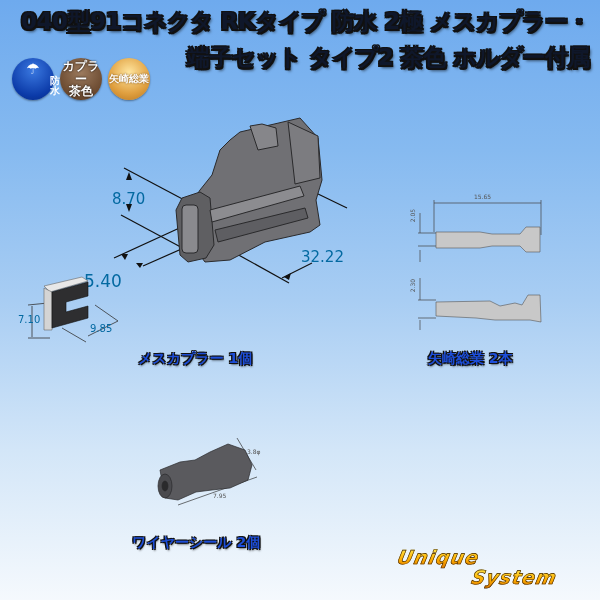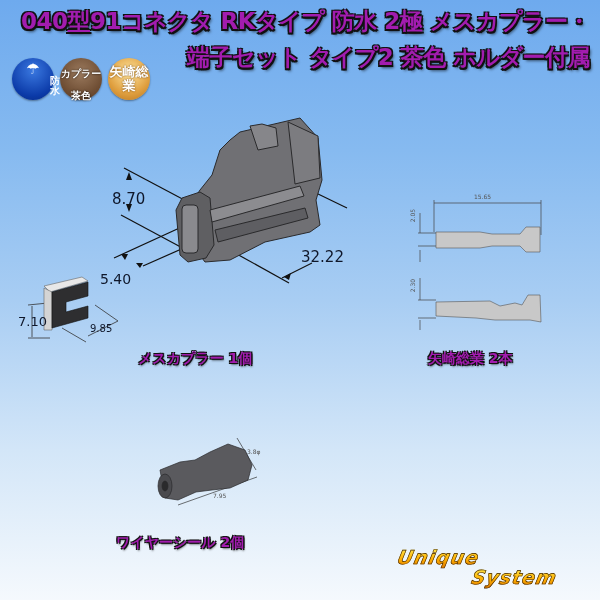--- a/index.html
+++ b/index.html
@@ -1,32 +1,32 @@
 <!DOCTYPE html>
 <html><head>
 <meta charset="utf-8">
 <style>
   html,body{margin:0;padding:0;}
   body{width:600px;height:600px;overflow:hidden;position:relative;
     background:linear-gradient(to bottom,#6eaaee 0%,#86baf0 25%,#a8cdf3 50%,#d3e6f8 75%,#f5f9fd 100%);
     font-family:"DejaVu Sans",sans-serif;}
-  .title{position:absolute;right:10px;color:#a21caf;font-weight:bold;font-size:23px;letter-spacing:-0.5px;white-space:nowrap;
+  .title{position:absolute;right:10px;color:#0f172a;font-weight:bold;font-size:23px;letter-spacing:-0.5px;white-space:nowrap;
     text-shadow:-1.5px -1.5px 0 #111,1.5px -1.5px 0 #111,-1.5px 1.5px 0 #111,1.5px 1.5px 0 #111,0 2px 0 #111,2px 3px 3px rgba(0,0,0,.6);}
   .t1{top:6px;} .t2{top:42px;}
   .badge{position:absolute;width:42px;height:42px;border-radius:50%;display:flex;flex-direction:column;align-items:center;justify-content:center;
     color:#fff;font-weight:bold;text-align:center;line-height:1.05;box-shadow:0 1px 2px rgba(0,0,0,.4);}
   .b-water{left:12px;top:58px;background:radial-gradient(circle at 50% 30%,#3a78e0,#0b3aa8 70%,#072a80);}
   .b-color{left:60px;top:58px;background:radial-gradient(circle at 50% 35%,#9b7a5e,#6b4a30 70%,#4d321e);}
   .b-maker{left:108px;top:58px;background:radial-gradient(circle at 50% 35%,#ffe6a0,#e0a040 60%,#b8741c);}
   .b-water .umb{font-size:15px;line-height:14px;}
   .b-water .lbl{font-size:10px;margin-left:44px;}
-  .b-color span{font-size:10px;text-shadow:0 0 2px #000;margin-top:12px;}
-  .b-maker span{font-size:13px;text-shadow:0 0 2px #6a3a00;text-align:center;}
-  .dim{position:absolute;font-family:"DejaVu Sans",sans-serif;color:#0f172a;}
-  .caption{position:absolute;color:#a21caf;font-weight:bold;font-size:14px;white-space:nowrap;
+  .b-color span{font-size:12px;text-shadow:0 0 2px #000;}
+  .b-maker span{font-size:10px;text-shadow:0 0 2px #6a3a00;text-align:center;}
+  .dim{position:absolute;font-family:"DejaVu Sans",sans-serif;color:#0369a1;}
+  .caption{position:absolute;color:#1d4ed8;font-weight:bold;font-size:14px;white-space:nowrap;
     text-shadow:-1.2px -1.2px 0 #111,1.2px -1.2px 0 #111,-1.2px 1.2px 0 #111,1.2px 1.2px 0 #111,1px 2px 2px rgba(0,0,0,.5);text-align:right;}
   svg{position:absolute;overflow:visible;}
   .logo{position:absolute;font-family:"DejaVu Sans",sans-serif;font-style:italic;font-weight:bold;
     background:linear-gradient(to bottom,#fff25a,#ffb000 60%,#e07a00);-webkit-background-clip:text;background-clip:text;color:transparent;
     -webkit-text-stroke:0.6px #3a2000;letter-spacing:1px;transform:skewX(-12deg);}
 </style>
 </head>
 <body>
 
 <div class="title t1">040型91コネクタ RKタイプ 防水 2極 メスカプラー・</div>
@@ -65,37 +65,37 @@
     <path d="M230,140 L240,132 L270,125 L300,118 L318,138 L322,180 L316,200 L320,225 L310,232 L265,242 L230,260 L205,262 L196,250 L190,205 L200,190 L212,175 L220,150 Z"></path>
     <path d="M182,198 L200,192 L210,198 L214,245 L206,258 L188,262 L180,255 L176,210 Z" fill="#5f5f62"></path>
     <rect x="182" y="205" width="16" height="48" rx="4" fill="#8a8a8e"></rect>
     <path d="M250,126 L262,124 L276,128 L278,146 L258,150 Z" fill="#86868a"></path>
     <path d="M288,122 L318,136 L320,178 L295,184 Z" fill="#7c7c80"></path>
     <path d="M210,210 L300,186 L304,196 L212,222 Z" fill="#8c8c90"></path>
     <path d="M215,230 L305,208 L308,218 L218,242 Z" fill="#5e5e62"></path>
   </g>
 </svg>
 <div class="dim" style="left:112px;top:190px;font-size:15px;">8.70</div>
-<div class="dim" style="left:100px;top:271px;font-size:14px;">5.40</div>
+<div class="dim" style="left:84px;top:271px;font-size:17px;">5.40</div>
 <div class="dim" style="left:301px;top:248px;font-size:15px;">32.22</div>
 
 <svg style="left:0;top:0;" width="600" height="600">
   <g stroke="#333" stroke-width="0.8" fill="none">
     <line x1="28" y1="305" x2="48" y2="303"></line>
     <line x1="28" y1="338" x2="50" y2="338"></line>
     <line x1="32" y1="306" x2="32" y2="337"></line>
     <line x1="62" y1="328" x2="86" y2="342"></line>
     <line x1="95" y1="305" x2="118" y2="321"></line>
     <line x1="88" y1="336" x2="118" y2="321"></line>
   </g>
   <polygon points="44,286 82,277 88,281 50,292" fill="#e8e8e8" stroke="#666" stroke-width="0.6"></polygon>
   <polygon points="44,288 52,292 52,330 44,330" fill="#d4d4d4" stroke="#666" stroke-width="0.6"></polygon>
   <polygon points="52,292 88,282 88,296 66,302 66,312 88,306 88,318 52,328" fill="#2e2e30" stroke="#111" stroke-width="0.6"></polygon>
 </svg>
-<div class="dim" style="left:18px;top:314px;font-size:13px;">7.10</div>
+<div class="dim" style="left:18px;top:314px;font-size:10px;">7.10</div>
 <div class="dim" style="left:90px;top:323px;font-size:10px;">9.85</div>
 
 <svg style="left:0;top:0;" width="600" height="600">
   <g stroke="#444" stroke-width="0.7" fill="none">
     <line x1="434" y1="200" x2="434" y2="232"></line>
     <line x1="541" y1="200" x2="541" y2="235"></line>
     <line x1="434" y1="203" x2="541" y2="203"></line>
     <line x1="418" y1="233" x2="436" y2="233"></line>
     <line x1="418" y1="246" x2="436" y2="246"></line>
     <line x1="420" y1="213" x2="420" y2="233"></line>
@@ -124,16 +124,16 @@
   </g>
   <g fill="#5a5a5e" stroke="#2a2a2c" stroke-width="0.7">
     <path d="M160,470 L180,462 L195,460 L210,452 L228,444 L245,450 L252,465 L248,480 L230,488 L212,490 L196,492 L178,500 L165,498 Z"></path>
     <ellipse cx="165" cy="486" rx="7" ry="12" fill="#4a4a4e"></ellipse>
     <ellipse cx="165" cy="486" rx="3" ry="5" fill="#2a2a2c"></ellipse>
   </g>
 </svg>
 <div class="dim" style="left:247px;top:448px;font-size:6px;color:#555;">3.8φ</div>
 <div class="dim" style="left:213px;top:492px;font-size:6px;color:#555;">7.95</div>
 
-<div class="caption" style="left:116px;top:534px;">ワイヤーシール 2個</div>
+<div class="caption" style="left:132px;top:534px;">ワイヤーシール 2個</div>
 
 <div class="logo" style="left:398px;top:546px;font-size:19px;">Unique</div>
 <div class="logo" style="left:472px;top:566px;font-size:19px;">System</div>
 
 </body></html>

